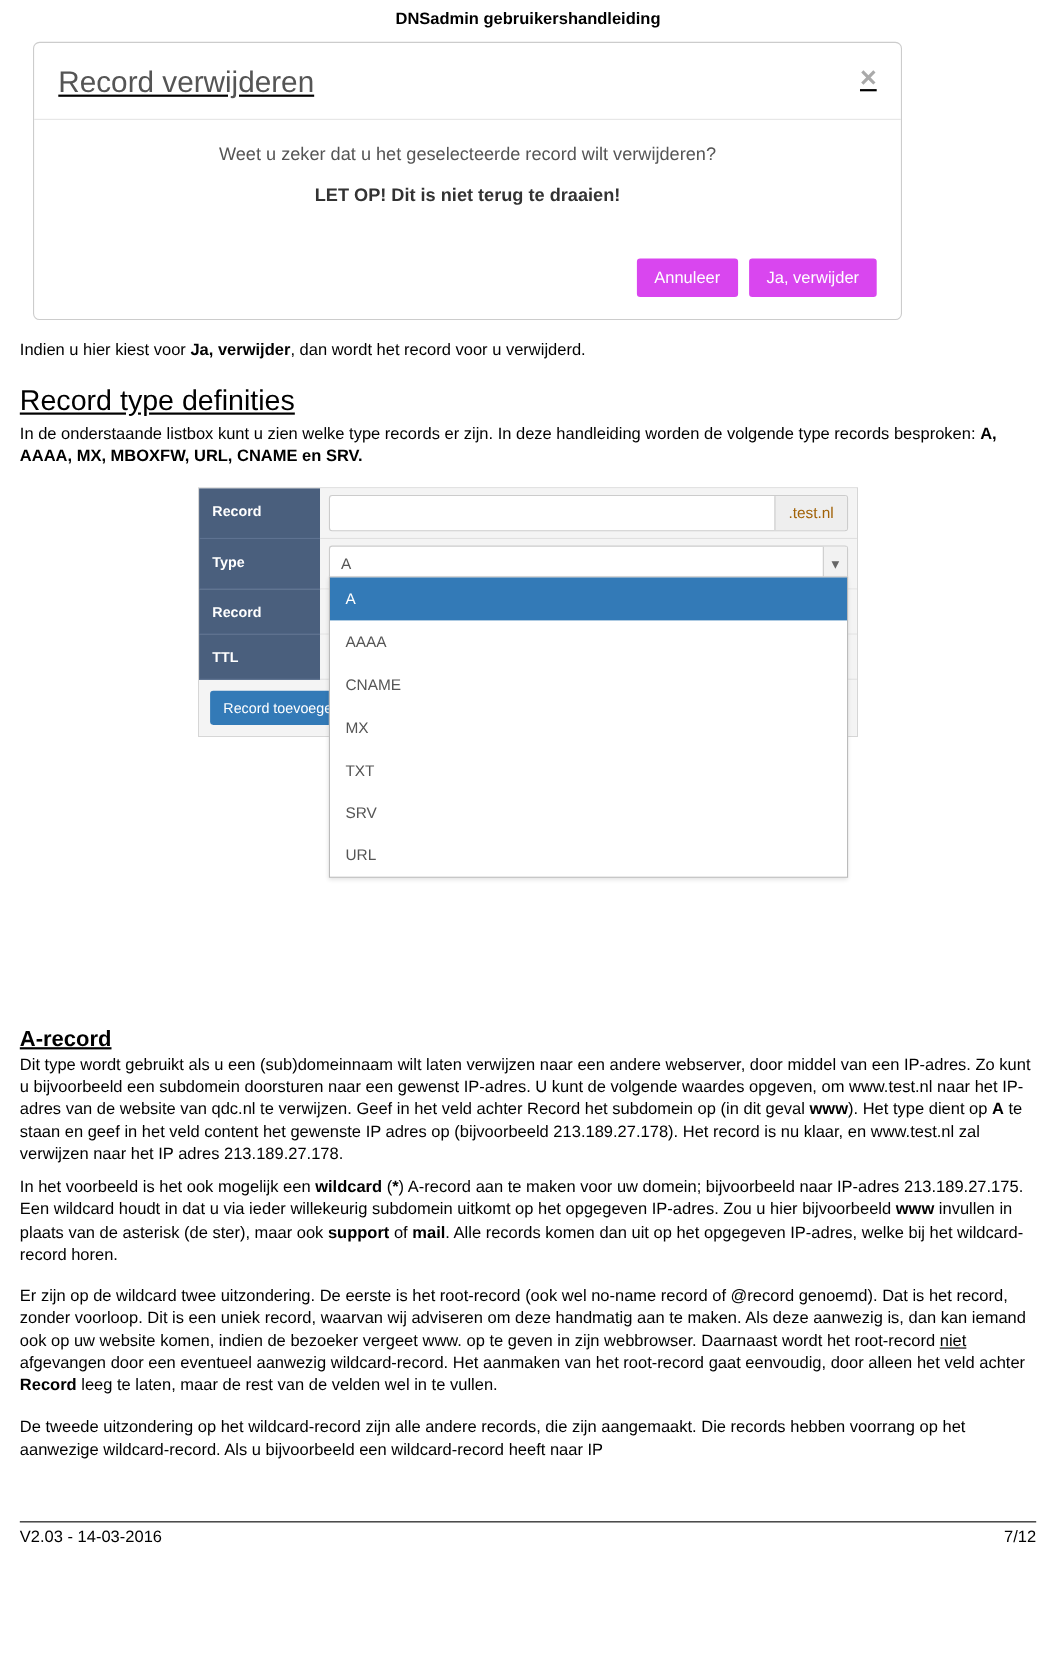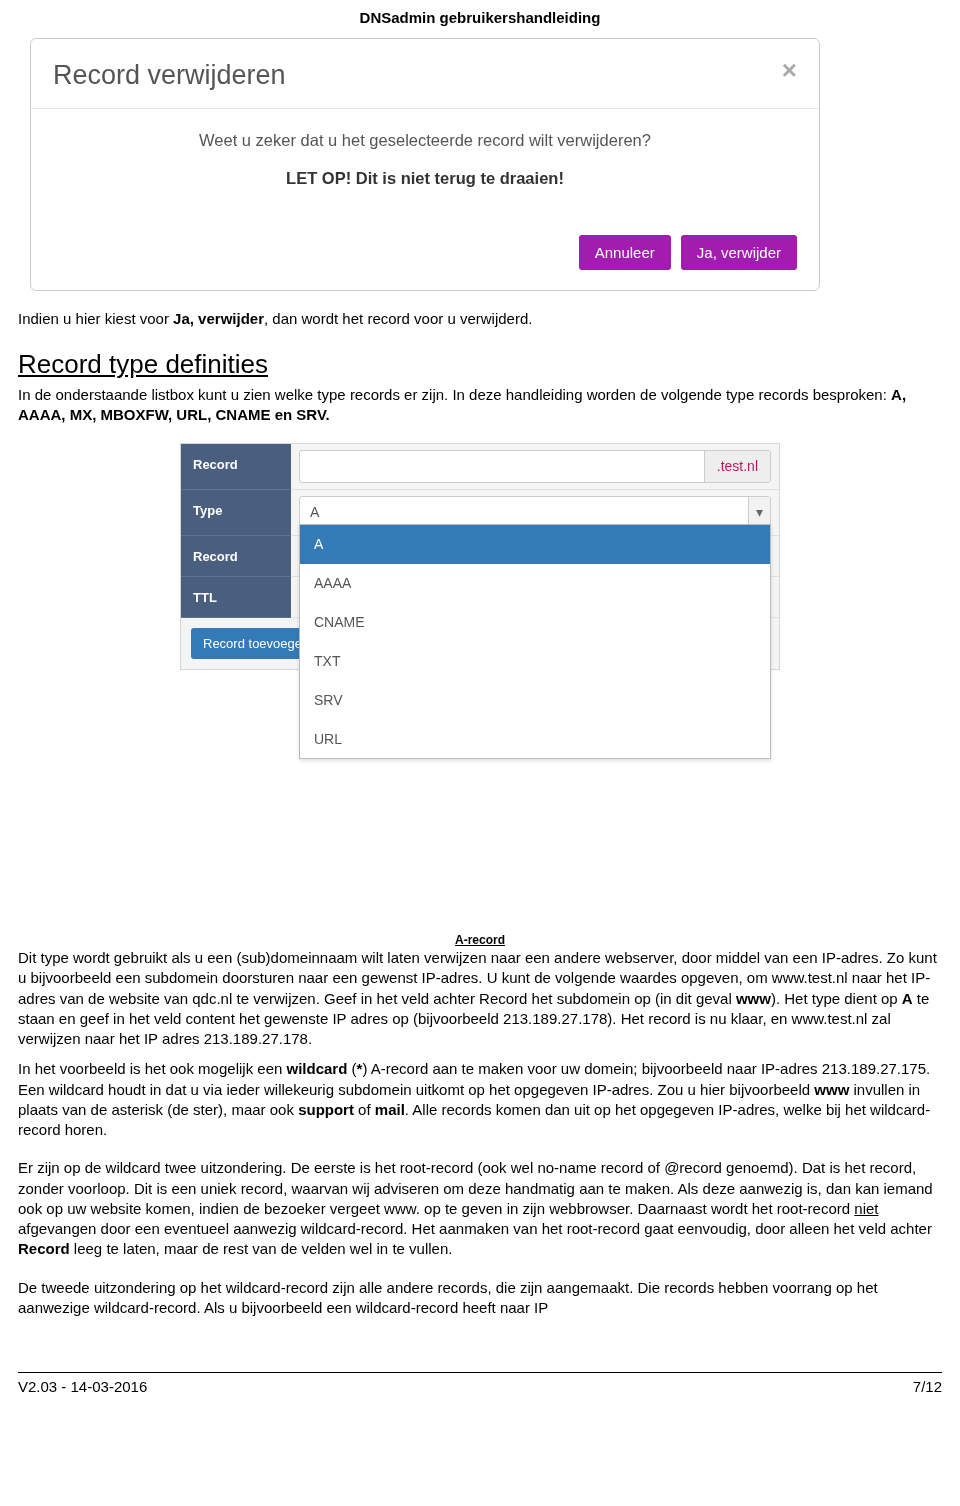--- a/index.html
+++ b/index.html
@@ -30,20 +30,21 @@
     margin: 4px 0 18px 12px;
     width: 790px;
     padding: 0;
   }
   .modal-header {
     padding: 18px 22px 14px;
     border-bottom: 1px solid #e5e5e5;
     display: flex;
     justify-content: space-between;
     align-items: flex-start;
+    text-decoration: underline;
   }
   .modal-title {
     font-size: 27px;
     font-weight: 400;
     color: #555;
   }
   .modal-close {
     font-size: 26px;
     color: #aaa;
     line-height: 1;
@@ -63,43 +64,42 @@
     font-weight: bold;
     color: #333;
   }
   .modal-footer {
     padding: 16px 22px 20px;
     display: flex;
     justify-content: flex-end;
     gap: 10px;
   }
   .btn {
-    background: #a21caf;
+    background: #d946ef;
     color: #fff;
     border: none;
     padding: 9px 16px;
     font-size: 15px;
     border-radius: 3px;
     cursor: pointer;
   }
 
   
   .para { margin: 10px 0 18px; }
   .section-title {
     font-size: 26px;
     text-decoration: underline;
     font-weight: normal;
     margin: 16px 0 2px;
   }
   .subhead {
     font-weight: bold;
     text-decoration: underline;
-    font-size: 12px;
+    font-size: 20px;
     margin: 20px 0 0;
-    text-align: center;
   }
   .bold { font-weight: bold; }
   .u { text-decoration: underline; }
 
   
   .form-shot {
     width: 600px;
     margin: 18px auto 12px;
     border: 1px solid #d6d6d6;
     font-family: Arial, sans-serif;
@@ -137,21 +137,21 @@
   .input-box .text {
     flex: 1;
     padding: 6px 10px;
     color: #555;
     min-height: 20px;
   }
   .input-box .suffix {
     background: #eee;
     border-left: 1px solid #ccc;
     padding: 6px 12px;
-    color: #be185d;
+    color: #a16207;
   }
   .select-box {
     display: flex;
     background: #fff;
     border: 1px solid #ccc;
     border-radius: 3px;
   }
   .select-box .text {
     flex: 1;
     padding: 6px 10px;
@@ -277,20 +277,21 @@
       </div>
     </div>
     <div class="form-bottom">
       <button class="btn-add">Record toevoegen</button>
     </div>
 
     <div class="dropdown">
       <div class="opt selected">A</div>
       <div class="opt">AAAA</div>
       <div class="opt">CNAME</div>
+      <div class="opt">MX</div>
       <div class="opt">TXT</div>
       <div class="opt">SRV</div>
       <div class="opt">URL</div>
     </div>
   </div>
 
   <div style="height:230px;"></div>
 
   <div class="subhead">A-record</div>
   <p>

